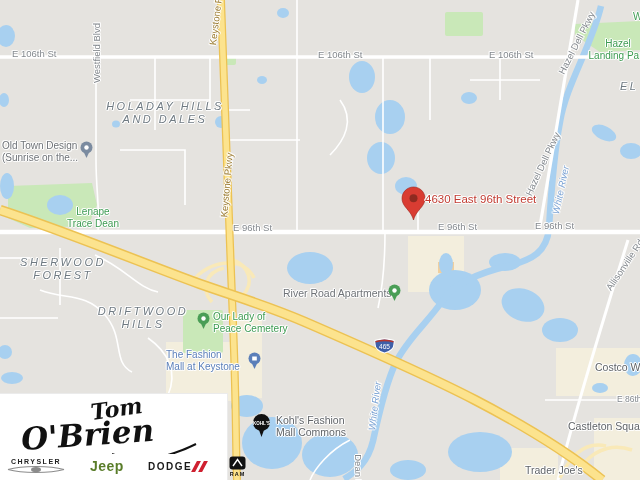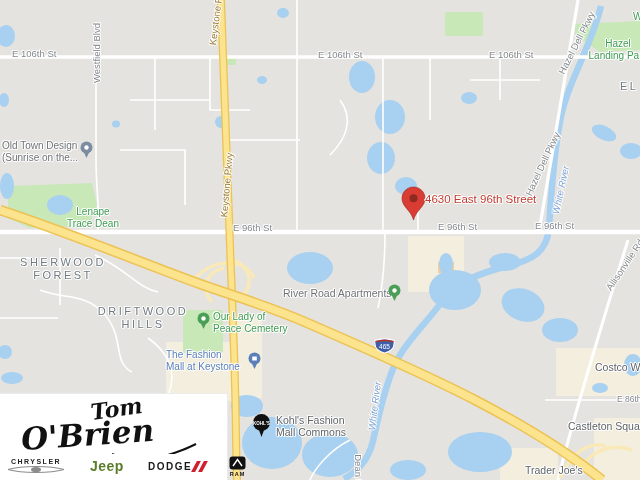--- a/index.html
+++ b/index.html
@@ -2,21 +2,21 @@
 <html><head>
 <meta charset="utf-8">
 <style>
   html,body{margin:0;padding:0;background:#fff;}
   .screen{position:relative;width:640px;height:480px;overflow:hidden;background:#e5e3df;font-family:"Liberation Sans",sans-serif;}
   .layer{position:absolute;left:0;top:0;}
   .map-label{position:absolute;white-space:nowrap;line-height:12px;
     text-shadow:-1px 0 0 rgba(255,255,255,.95),1px 0 0 rgba(255,255,255,.95),0 -1px 0 rgba(255,255,255,.95),0 1px 0 rgba(255,255,255,.95),1px 1px 0 rgba(255,255,255,.85),-1px -1px 0 rgba(255,255,255,.85);}
   .street{color:#83888d;font-size:9.5px;}
   .hwy{color:#9c7c33;font-size:9.5px;}
-  .nbhd{color:#6f7a82;font-size:11px;letter-spacing:2.5px;text-align:center;line-height:13px;}
+  .nbhd{color:#6f7a82;font-size:11px;letter-spacing:2.5px;text-align:center;line-height:13px;font-style:italic;}
   .poi-green{color:#3d9b52;font-size:10px;line-height:11.5px;}
   .poi-gray{color:#6e7277;font-size:10px;line-height:11.5px;}
   .poi-dark{color:#606468;font-size:10.5px;line-height:12px;}
   .poi-blue{color:#5b7fb9;font-size:10px;line-height:11.5px;}
   .water-lb{color:#7ba3d4;font-size:9.5px;font-style:italic;}
   .addr{color:#c13b31;font-size:11.5px;}
   .rot{transform-origin:center center;text-align:center;}
   .pin{position:absolute;}
   .center{text-align:center;}
   
@@ -164,20 +164,24 @@
   <div class="map-label hwy rot" style="left:177px;top:7px;width:80px;transform:rotate(-83deg);">Keystone Pkwy</div>
   <div class="map-label hwy rot" style="left:187px;top:179px;width:80px;transform:rotate(-85deg);">Keystone Pkwy</div>
   <div class="map-label street rot" style="left:534px;top:37px;width:86px;transform:rotate(-63deg);">Hazel Dell Pkwy</div>
   <div class="map-label street rot" style="left:500px;top:158px;width:86px;transform:rotate(-65deg);">Hazel Dell Pkwy</div>
   <div class="map-label street rot" style="left:585px;top:259px;width:80px;transform:rotate(-56deg);">Allisonville Rd</div>
   <div class="map-label street rot" style="left:336px;top:467px;width:44px;transform:rotate(90deg);">Dean Rd</div>
   <div class="map-label street rot" style="left:53px;top:47px;width:88px;transform:rotate(-90deg);">Westfield Blvd</div>
   <div class="map-label water-lb rot" style="left:531px;top:184px;width:60px;transform:rotate(-78deg);">White River</div>
   <div class="map-label water-lb rot" style="left:345px;top:400px;width:60px;transform:rotate(-83deg);">White River</div>
 
+  <div class="map-label nbhd" style="left:86px;top:100px;width:158px;">
+    <div>HOLADAY HILLS</div>
+    <div>AND DALES</div>
+  </div>
   <div class="map-label nbhd" style="left:10px;top:256px;width:106px;">
     <div>SHERWOOD</div>
     <div>FOREST</div>
   </div>
   <div class="map-label nbhd" style="left:80px;top:305px;width:126px;">
     <div>DRIFTWOOD</div>
     <div>HILLS</div>
   </div>
   <div class="map-label nbhd" style="left:620px;top:80px;">EL</div>
   <div class="map-label poi-green" style="left:633px;top:11px;">W</div>

